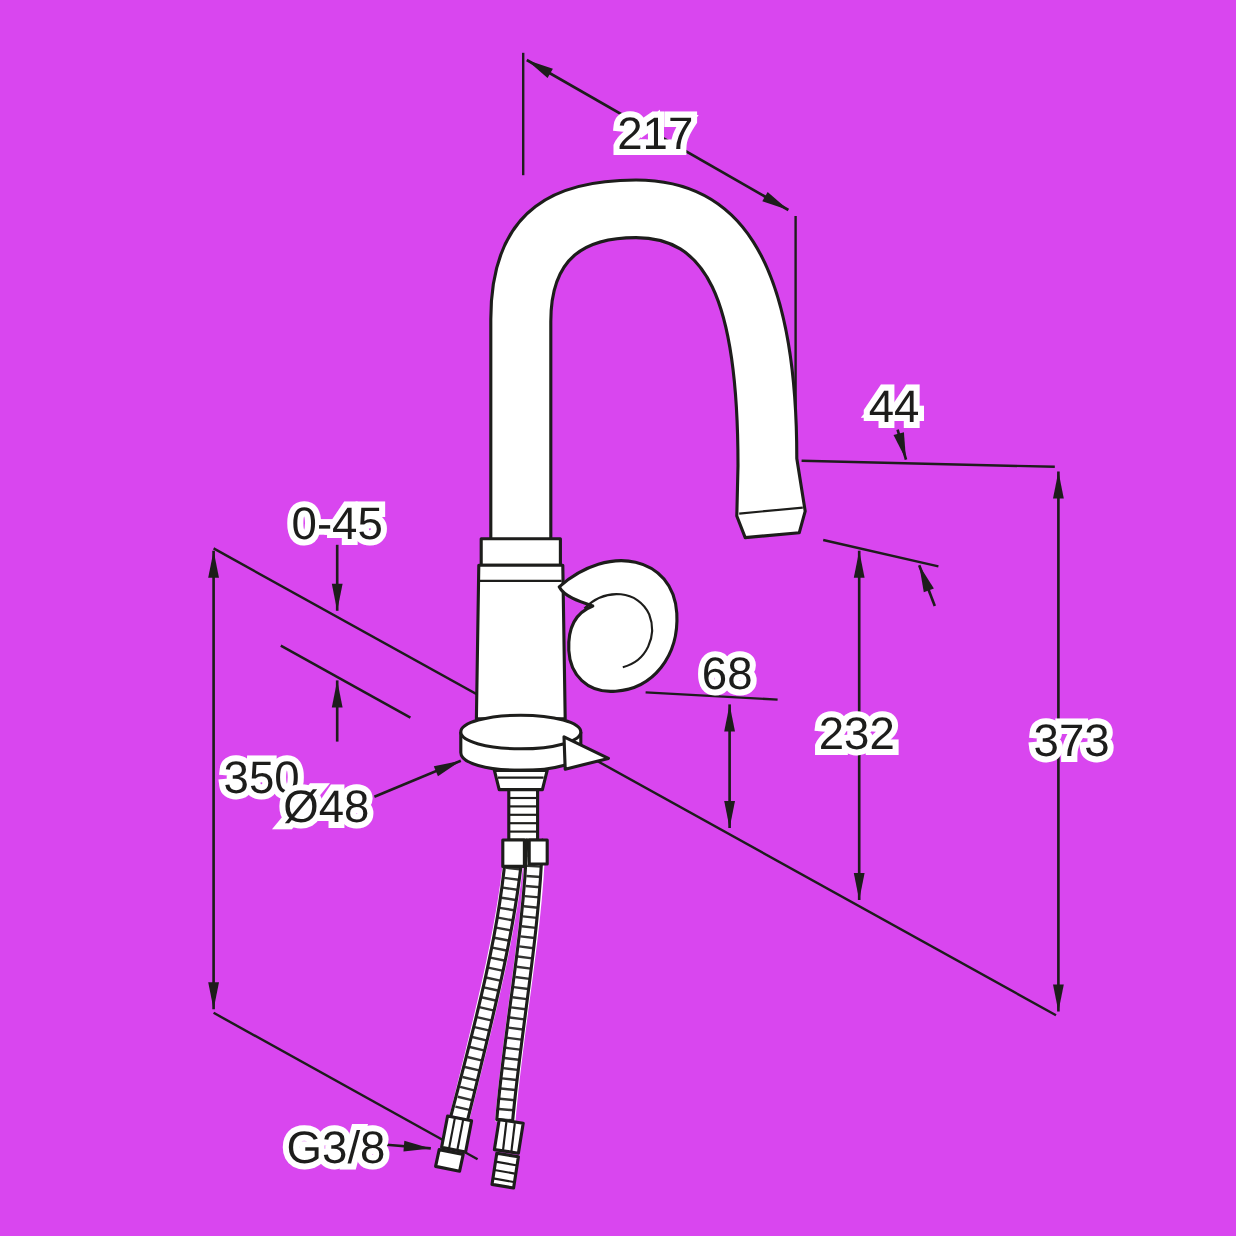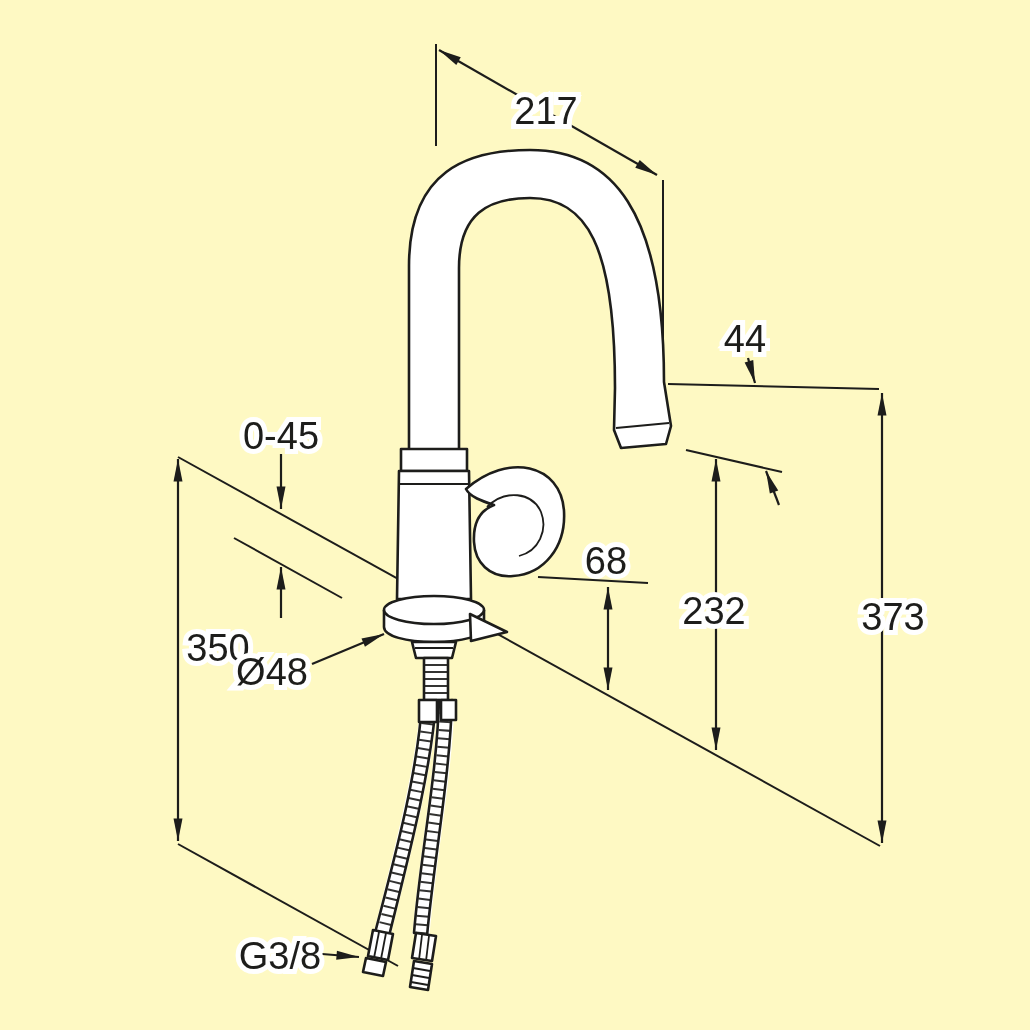--- a/index.html
+++ b/index.html
@@ -1,17 +1,17 @@
 <!DOCTYPE html>
 <html><head>
 <meta charset="utf-8">
 <style>
   html,body{margin:0;padding:0;background:#ffffff;}
   body{width:1030px;height:1030px;overflow:hidden;font-family:"Liberation Sans",sans-serif;}
-  .canvas{position:relative;width:1030px;height:1030px;background:#fef9c3;}
+  .canvas{position:relative;width:1030px;height:1030px;background:#d946ef;}
   svg{display:block;}
   .ext{stroke:#1d1d1b;stroke-width:2;fill:none;}
   .dim{stroke:#1d1d1b;stroke-width:2.2;fill:none;}
   .art{stroke:#1d1d1b;stroke-width:2.6;fill:none;stroke-linejoin:round;stroke-linecap:round;}
   .artf{stroke:#1d1d1b;stroke-width:2.6;fill:#ffffff;stroke-linejoin:round;}
   .thin{stroke:#1d1d1b;stroke-width:1.8;fill:none;}
   .hosebody{stroke:#ffffff;stroke-width:17;fill:none;stroke-linecap:butt;}
   .braid{stroke:#1d1d1b;stroke-width:12;fill:none;stroke-dasharray:2 6.5;opacity:.9;}
   .lbl{font-family:"Liberation Sans",sans-serif;font-size:38px;fill:#1d1d1b;
        stroke:#ffffff;stroke-width:10px;paint-order:stroke;text-anchor:middle;}

